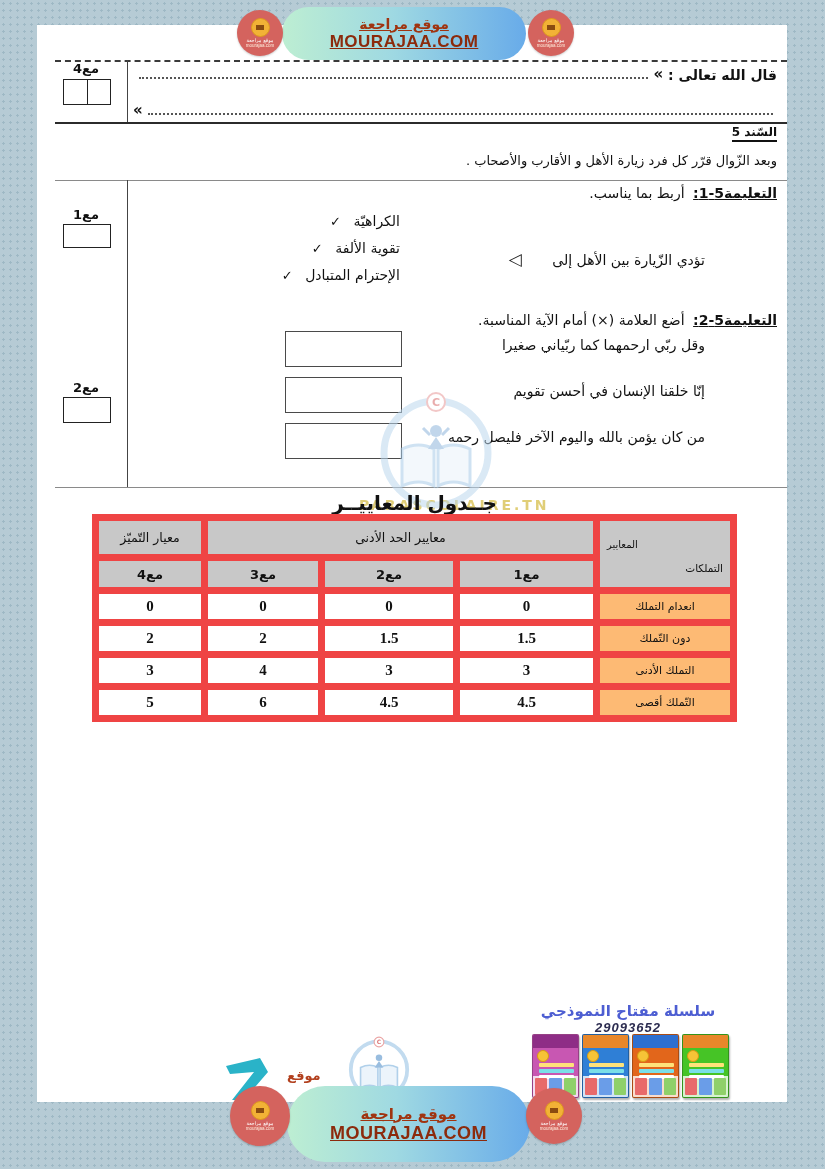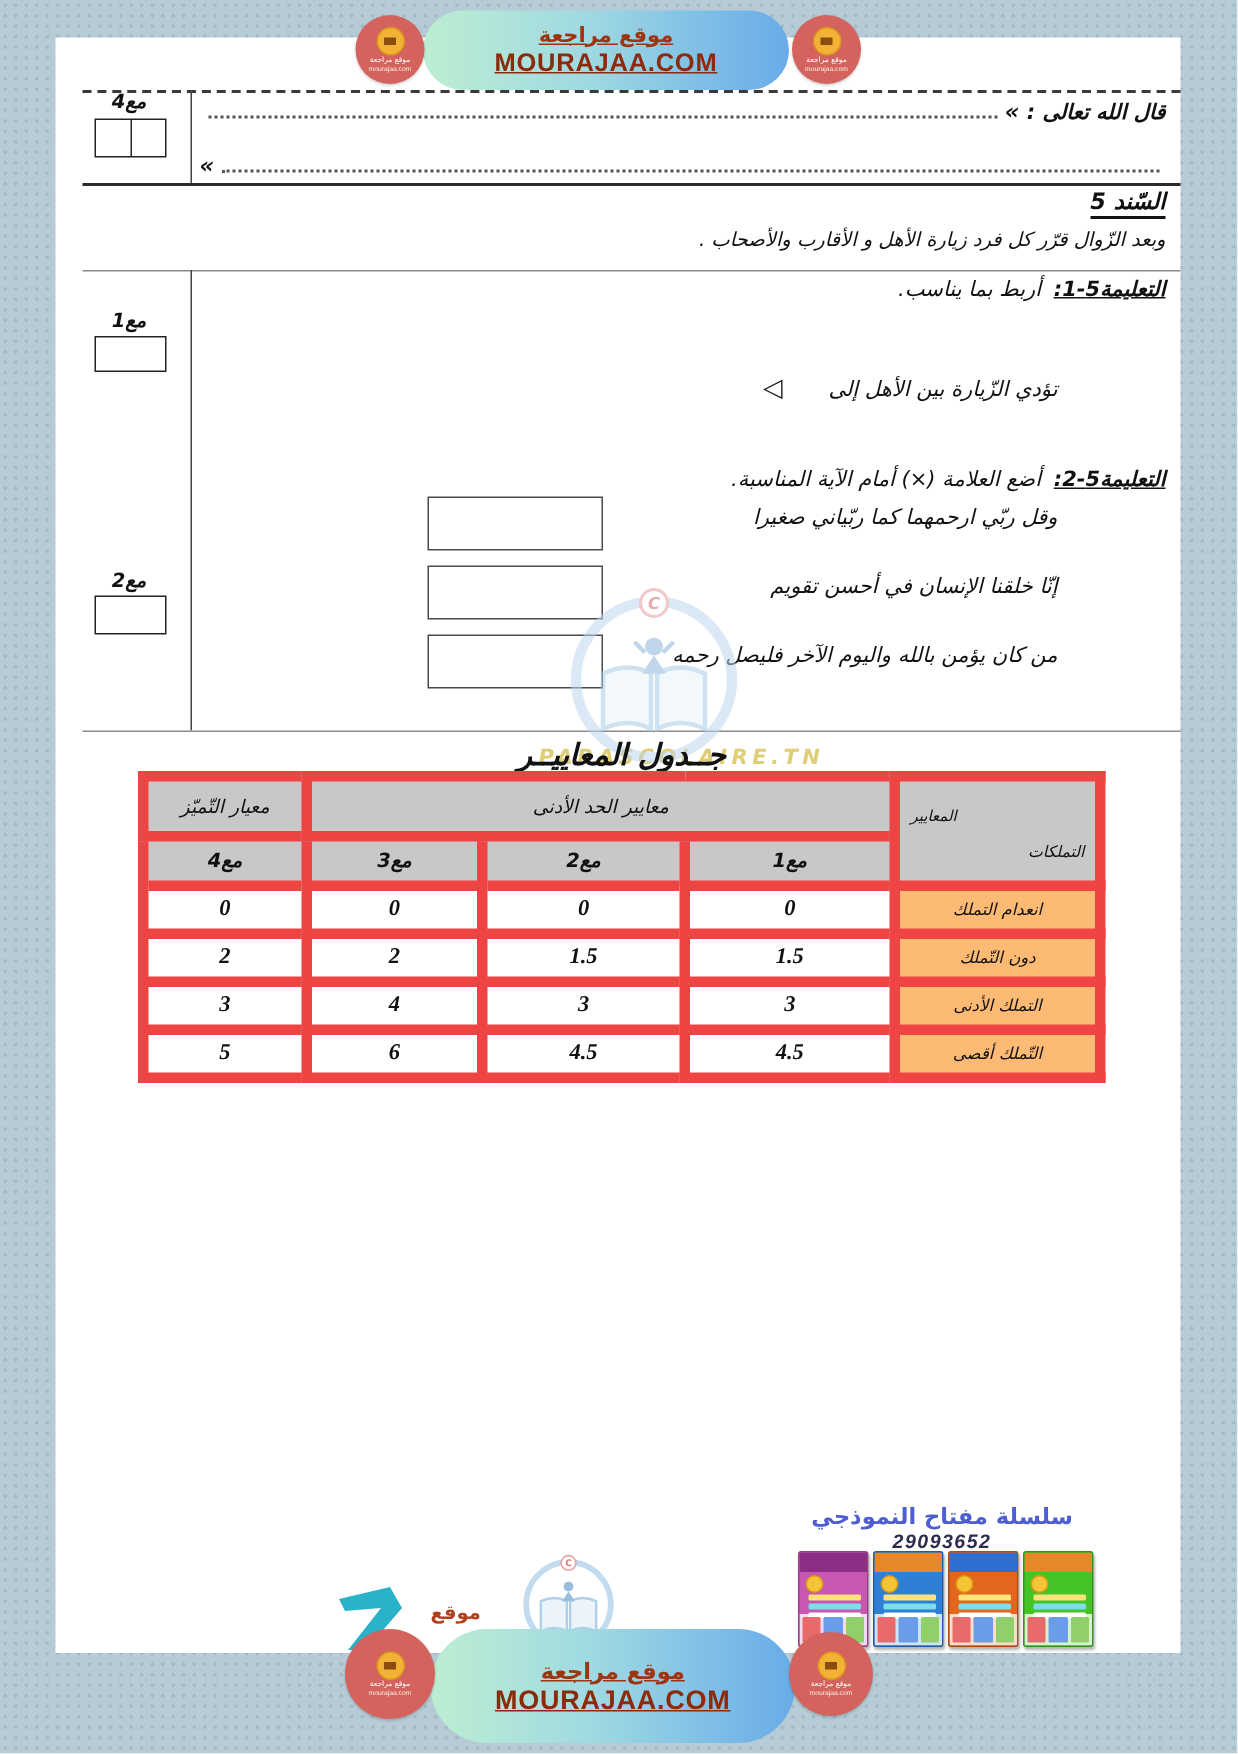--- a/index.html
+++ b/index.html
@@ -1,37 +1,37 @@
 <!DOCTYPE html>
 <html><head>
 <meta charset="utf-8">
 <style>
   html,body{margin:0;padding:0;}
   .canvas{position:relative;width:825px;height:1169px;background:#b6cbd5;overflow:hidden;
     font-family:"DejaVu Sans",sans-serif;color:#111;
     background-image:radial-gradient(circle,rgba(115,150,165,.35) 1px,transparent 1.4px);
     background-size:7px 7px;}
-  .paper{position:absolute;left:37px;top:25px;width:750px;height:1077px;background:#ffffff;z-index:1;font-style:italic;}
+  .paper{position:absolute;left:37px;top:25px;width:750px;height:1077px;background:#ffffff;z-index:1;}
   .ar{direction:rtl;unicode-bidi:isolate;}
   .g{direction:ltr;unicode-bidi:bidi-override;font-weight:bold;font-size:15px;}
   
   .dash-line{position:absolute;left:18px;right:0;top:35px;border-top:2px dashed #3a3a3a;}
   .hline{position:absolute;border-top:2px solid #2b2b2b;}
   .hline.thin{border-top:1px solid #8a8a8a;}
   .vline{position:absolute;border-left:1.5px solid #444;}
   
   .crit-label{position:absolute;font-size:13px;font-weight:bold;text-align:center;direction:rtl;}
   .score-box{position:absolute;background:#fff;border:1.5px solid #222;}
   .score-box.two i{position:absolute;left:50%;top:0;bottom:0;border-left:1px solid #222;}
   
   .qrow{position:absolute;display:flex;align-items:flex-end;gap:5px;}
   .dotted-blank{flex:1;height:12px;border-bottom:2px dotted #555;margin-bottom:4px;}
   .prompt{font-size:14px;font-weight:bold;}
   
-  .sanad-title{position:absolute;font-size:15px;font-weight:bold;border-bottom:2px solid #111;padding-bottom:1px;text-align:right;}
+  .sanad-title{position:absolute;font-size:12px;font-weight:bold;border-bottom:2px solid #111;padding-bottom:1px;text-align:right;}
   .body-text{position:absolute;font-size:13px;}
   .inst-title{position:absolute;direction:rtl;unicode-bidi:isolate;font-size:14px;}
   .inst-title .t{font-weight:bold;text-decoration:underline;}
   .inst-title .s{margin-right:4px;}
   
   .options{position:absolute;}
   .option{direction:rtl;unicode-bidi:isolate;text-align:right;margin-bottom:11px;font-size:14px;}
   .option .chk{font-weight:bold;font-size:13px;margin-right:8px;}
   .stem{position:absolute;direction:rtl;unicode-bidi:isolate;font-size:14px;}
   .stem .tri{font-size:17px;margin-right:26px;color:#222;}
@@ -137,20 +137,34 @@
       <span class="s">أربط بما يناسب.</span>
     </div>
     <div class="crit-label" style="left:24px;top:182px;width:50px;">مع1</div>
     <div class="score-box" style="left:26px;top:199px;width:46px;height:22px;"></div>
 
     <div class="stem" style="right:82px;top:224px;">
       <span>تؤدي الزّيارة بين الأهل إلى</span>
       <span class="tri">◁</span>
     </div>
 
+    <div class="options" style="right:387px;top:188px;">
+      <div class="option">
+        <span>الكراهيّة</span>
+        <span class="chk">✓</span>
+      </div>
+      <div class="option">
+        <span>تقوية الألفة</span>
+        <span class="chk">✓</span>
+      </div>
+      <div class="option">
+        <span>الإحترام المتبادل</span>
+        <span class="chk">✓</span>
+      </div>
+    </div>
 
     <div class="inst-title" style="right:10px;top:287px;">
       <span class="t">التعليمة5-2:</span>
       <span class="s">أضع العلامة (×) أمام الآية المناسبة.</span>
     </div>
     <div class="crit-label" style="left:24px;top:355px;width:50px;">مع2</div>
     <div class="score-box" style="left:26px;top:372px;width:46px;height:24px;"></div>
 
     <div class="verse ar" style="right:82px;top:312px;">وقل ربّي ارحمهما كما ربّياني صغيرا</div>
     <div class="verse ar" style="right:82px;top:358px;">إنّا خلقنا الإنسان في أحسن تقويم</div>

